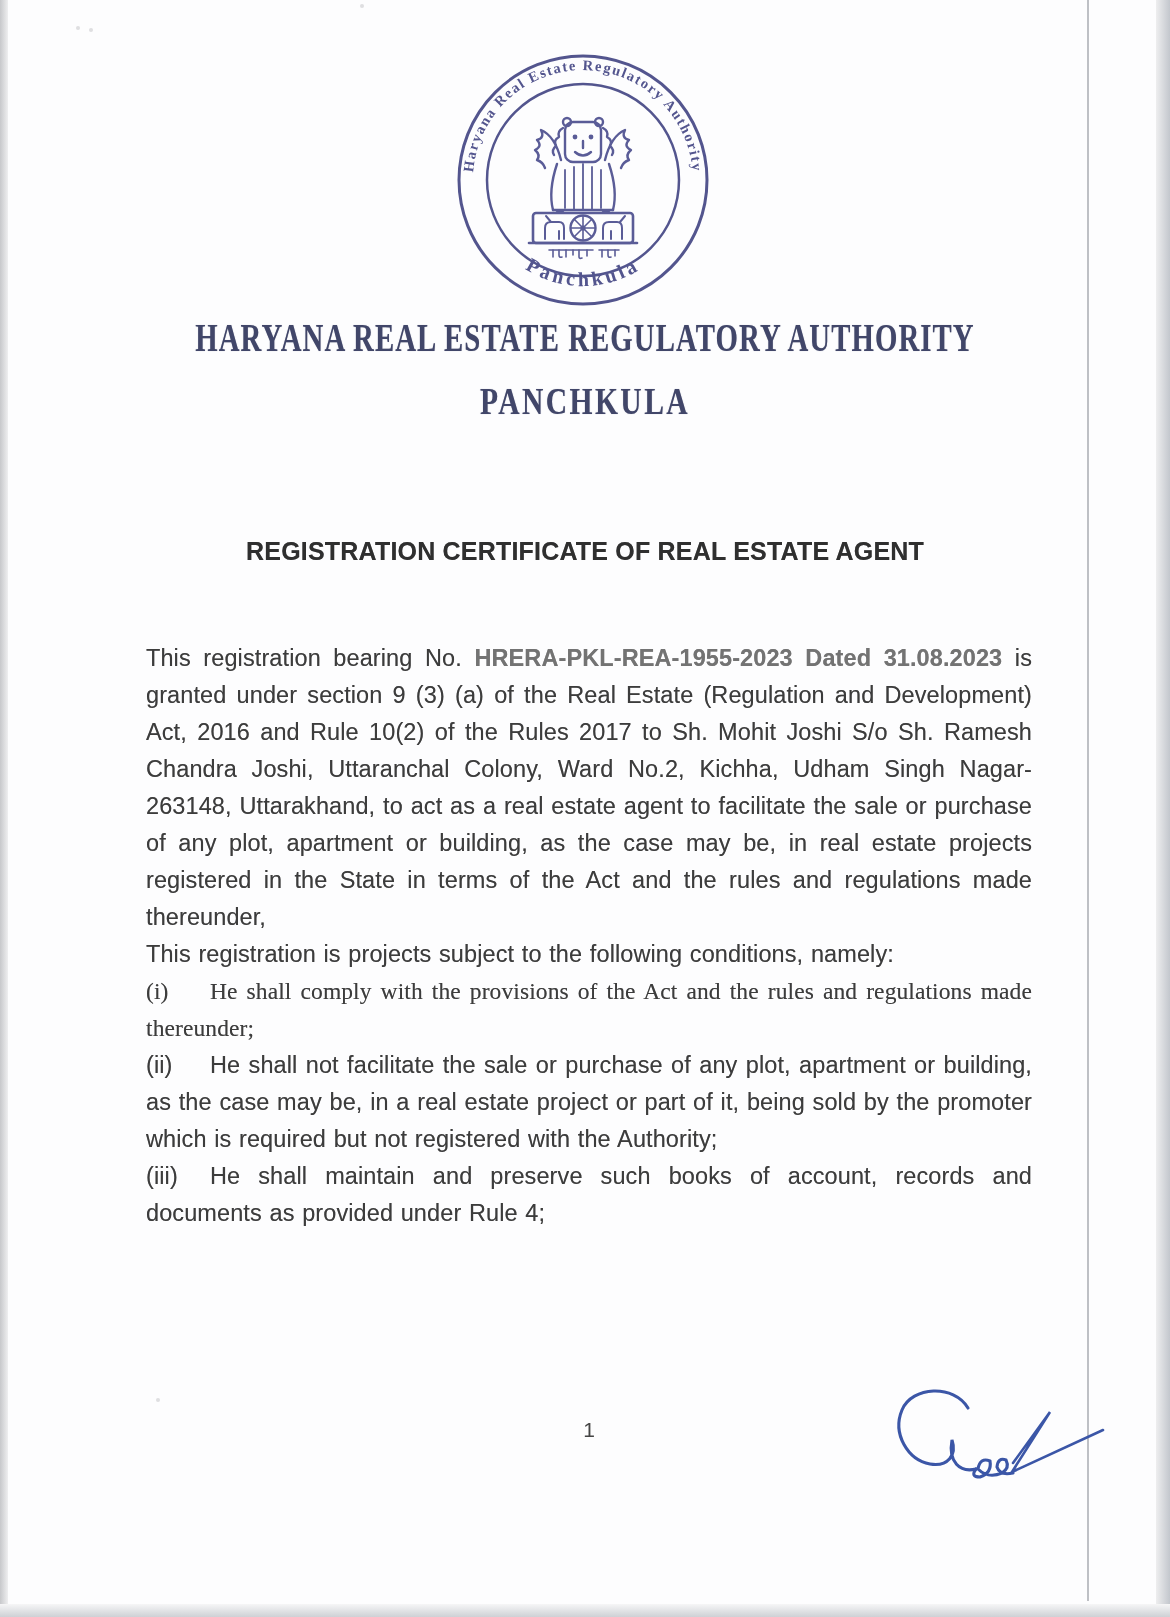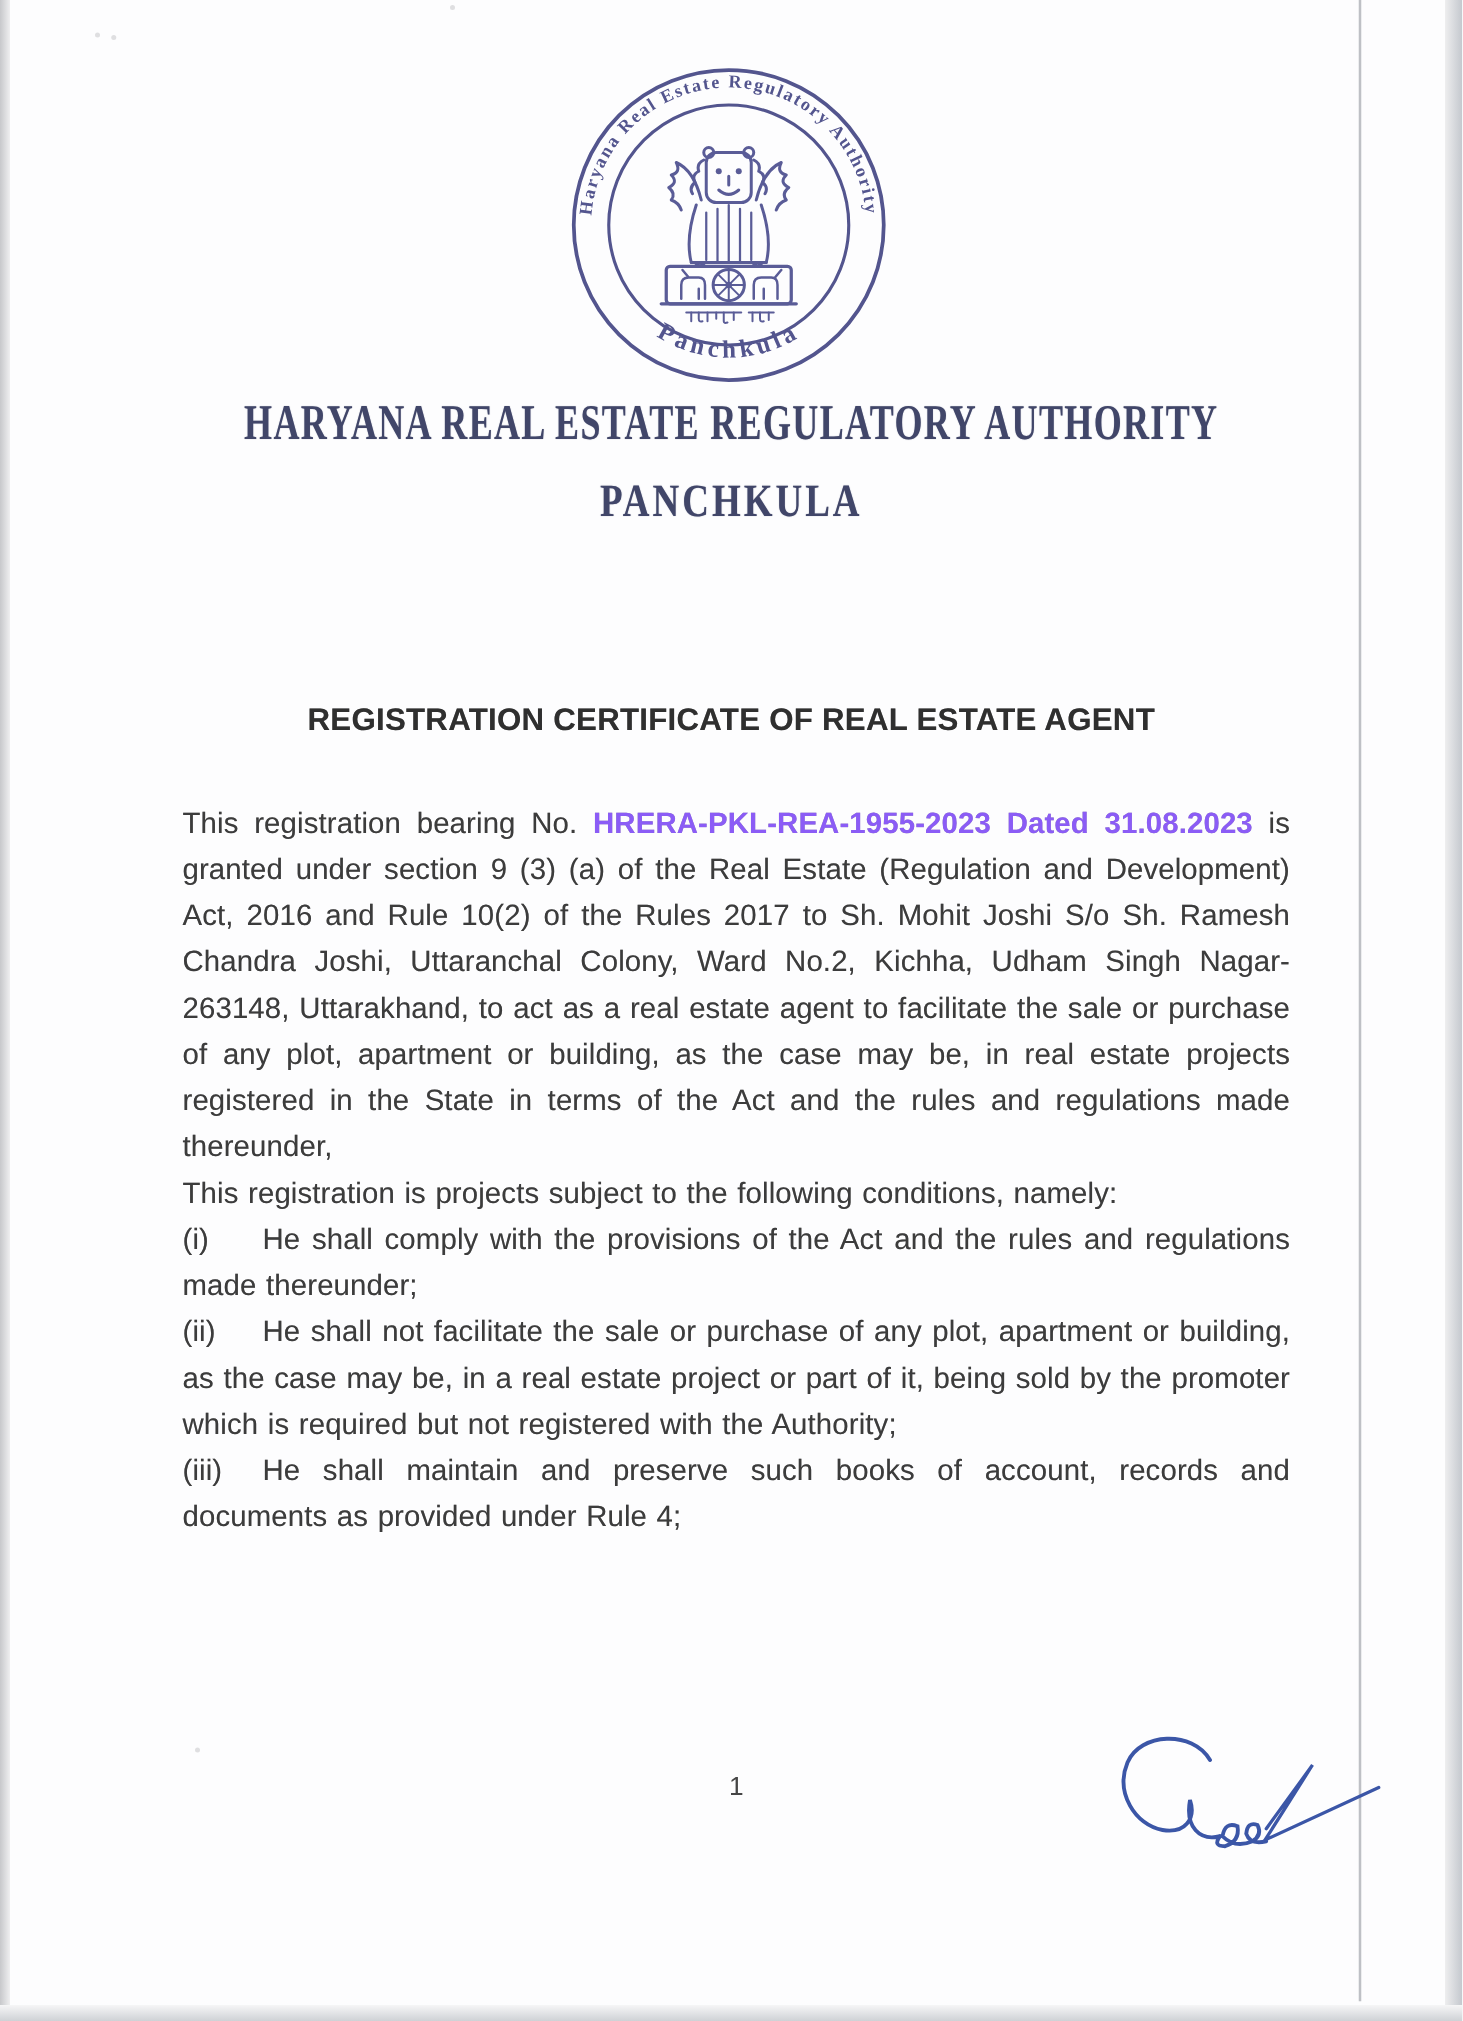--- a/index.html
+++ b/index.html
@@ -20,32 +20,32 @@
   .seal{position:absolute;left:455px;top:52px;width:256px;height:256px;}
   .seal text{font-family:"Liberation Serif","DejaVu Sans",serif;font-weight:700;}
 
   
   .hdr{position:absolute;left:0;width:1170px;text-align:center;color:#414669;
        font-family:"Liberation Serif",serif;font-weight:700;
        text-shadow:0 0 1px rgba(65,70,105,0.45);white-space:nowrap;}
   .hdr-1{top:314px;font-size:40px;letter-spacing:1.5px;transform:scaleX(0.72);}
   .hdr-2{top:380px;font-size:37px;letter-spacing:3px;transform:scaleX(0.80);}
 
-  .doc-heading{position:absolute;left:142px;width:886px;top:562px;text-align:center;
+  .doc-heading{position:absolute;left:142px;width:886px;top:537px;text-align:center;
        font-size:25px;font-weight:700;color:#2f2f2f;letter-spacing:0.2px;
        text-shadow:0 0 0.5px rgba(40,40,40,0.5);white-space:nowrap;}
 
   
   .body-block{position:absolute;left:146px;top:640px;width:886px;color:#3c3c3c;
        font-size:23.5px;line-height:37px;letter-spacing:0.1px;word-spacing:1px;
        text-align:justify;text-shadow:0 0 0.5px rgba(55,55,55,0.45);}
   .body-block p{margin:0;}
-  .b{font-weight:700;color:#8b5cf6;}
+  .b{font-weight:700;color:#737373;}
   .cond{margin:34px 0 0;}
-  .cond-first{margin-top:26px;}
+  .cond-first{margin-top:26px;font-family:Liberation Serif, serif;}
   .cnum{display:inline-block;width:64px;}
 
   .page-number{position:absolute;left:146px;top:1418px;width:886px;text-align:center;
        font-size:21px;color:#454545;}
 
   .signature{position:absolute;left:850px;top:1376px;width:270px;height:125px;}
 </style>
 </head>
 <body>
 

